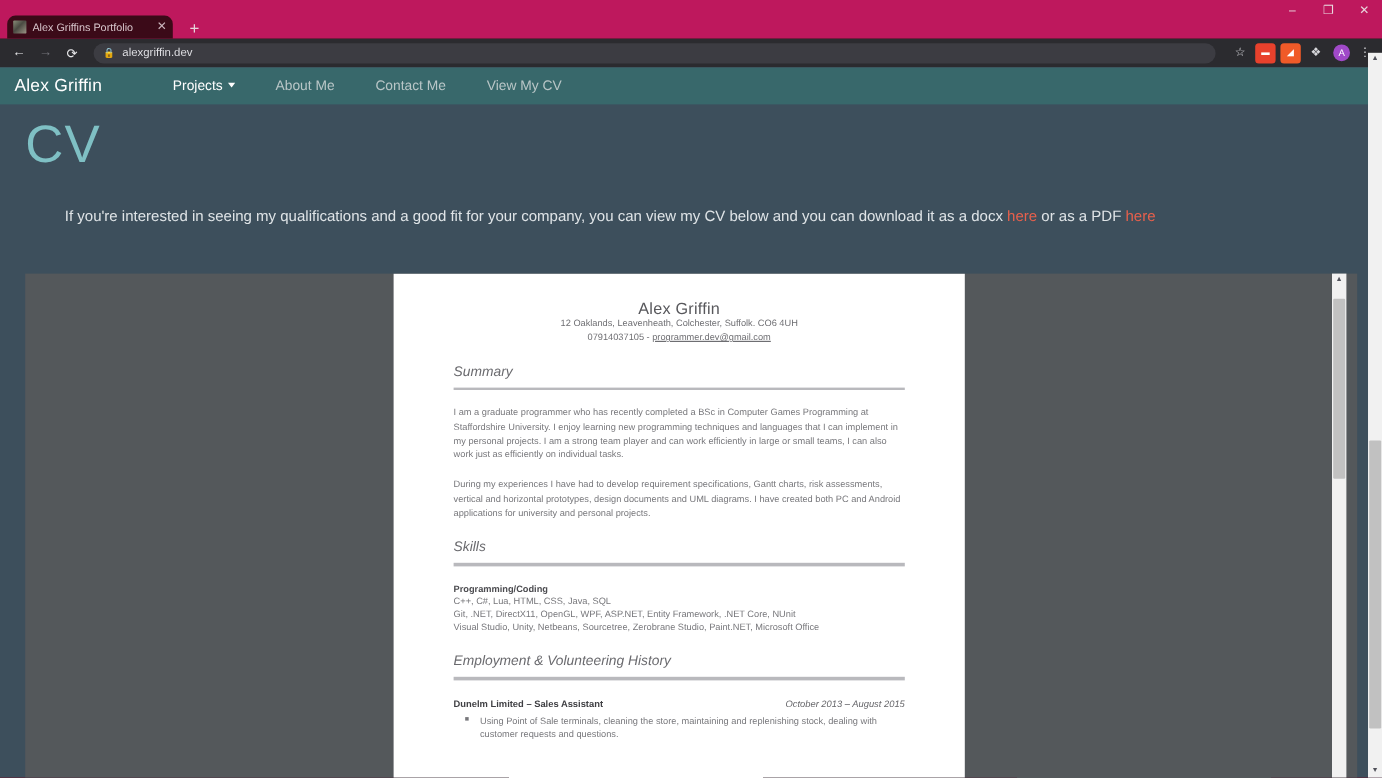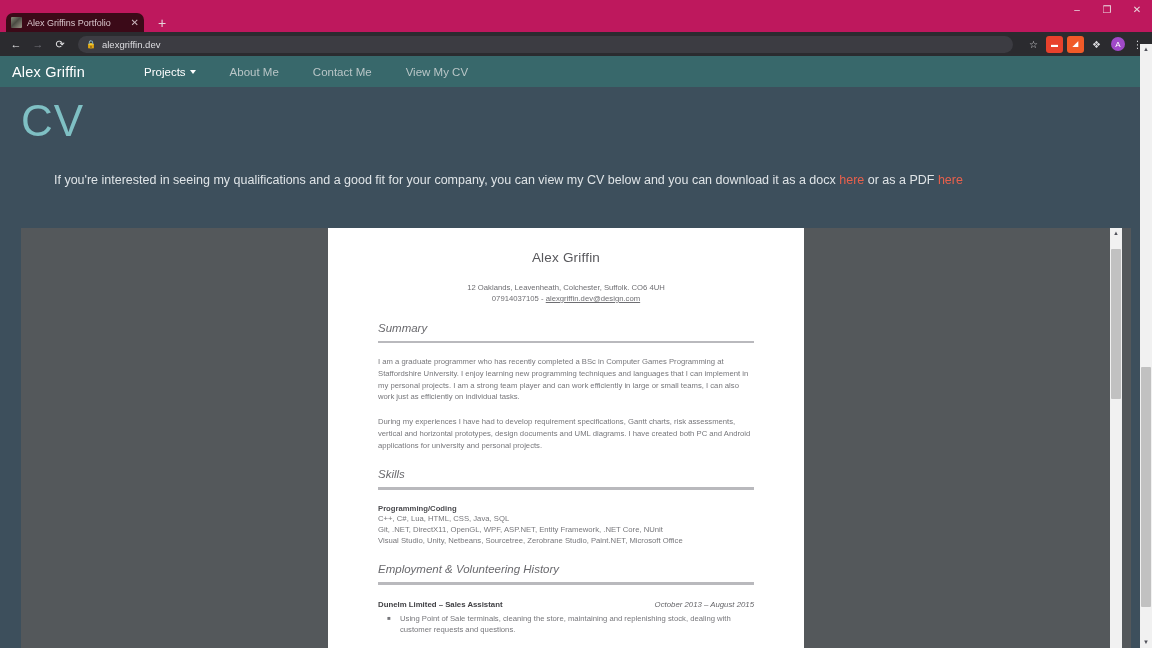--- a/index.html
+++ b/index.html
@@ -114,21 +114,21 @@
     position: absolute; left: 307px; top: 0;
     width: 476px; background: #ffffff; min-height: 476px;
     padding: 22px 50px 0 50px;
   }
   .doc-name {
     text-align: center; font-size: 13.5px; color: #58585c;
     font-weight: 400; letter-spacing: .2px;
   }
   .doc-contact {
     text-align: center; font-size: 7.7px; color: #6e6e72;
-    line-height: 1.42; margin-top: 18px;
+    line-height: 1.42; 
   }
   .doc-contact a { color: #6e6e72; }
   .sec-h {
     font-size: 11.5px; color: #6a6a6e; font-weight: 400; margin-top: 17px; font-style: italic;
   }
   .sec-rule {
     height: 2.5px; background: #b9b9bd; margin-top: 7px;
   }
   .para {
     font-size: 7.7px; color: #77777b; line-height: 1.52; margin-top: 13px;
@@ -212,21 +212,21 @@
     </div>
   </div>
 
   <div class="viewer">
     <div class="doc">
       <div class="doc-name">Alex Griffin</div>
       <div class="doc-contact">
         <div>12 Oaklands, Leavenheath, Colchester, Suffolk. CO6 4UH</div>
         <div>
           <span>07914037105 -</span>
-          <a href="#">alexgriffin.dev@design.com</a>
+          <a href="#">programmer.dev@gmail.com</a>
         </div>
       </div>
 
       <div class="sec-h">Summary</div>
       <div class="sec-rule"></div>
       <div class="para">I am a graduate programmer who has recently completed a BSc in Computer Games Programming at Staffordshire University. I enjoy learning new programming techniques and languages that I can implement in my personal projects. I am a strong team player and can work efficiently in large or small teams, I can also work just as efficiently on individual tasks.</div>
       <div class="para">During my experiences I have had to develop requirement specifications, Gantt charts, risk assessments, vertical and horizontal prototypes, design documents and UML diagrams. I have created both PC and Android applications for university and personal projects.</div>
 
       <div class="sec-h">Skills</div>
       <div class="sec-rule"></div>

